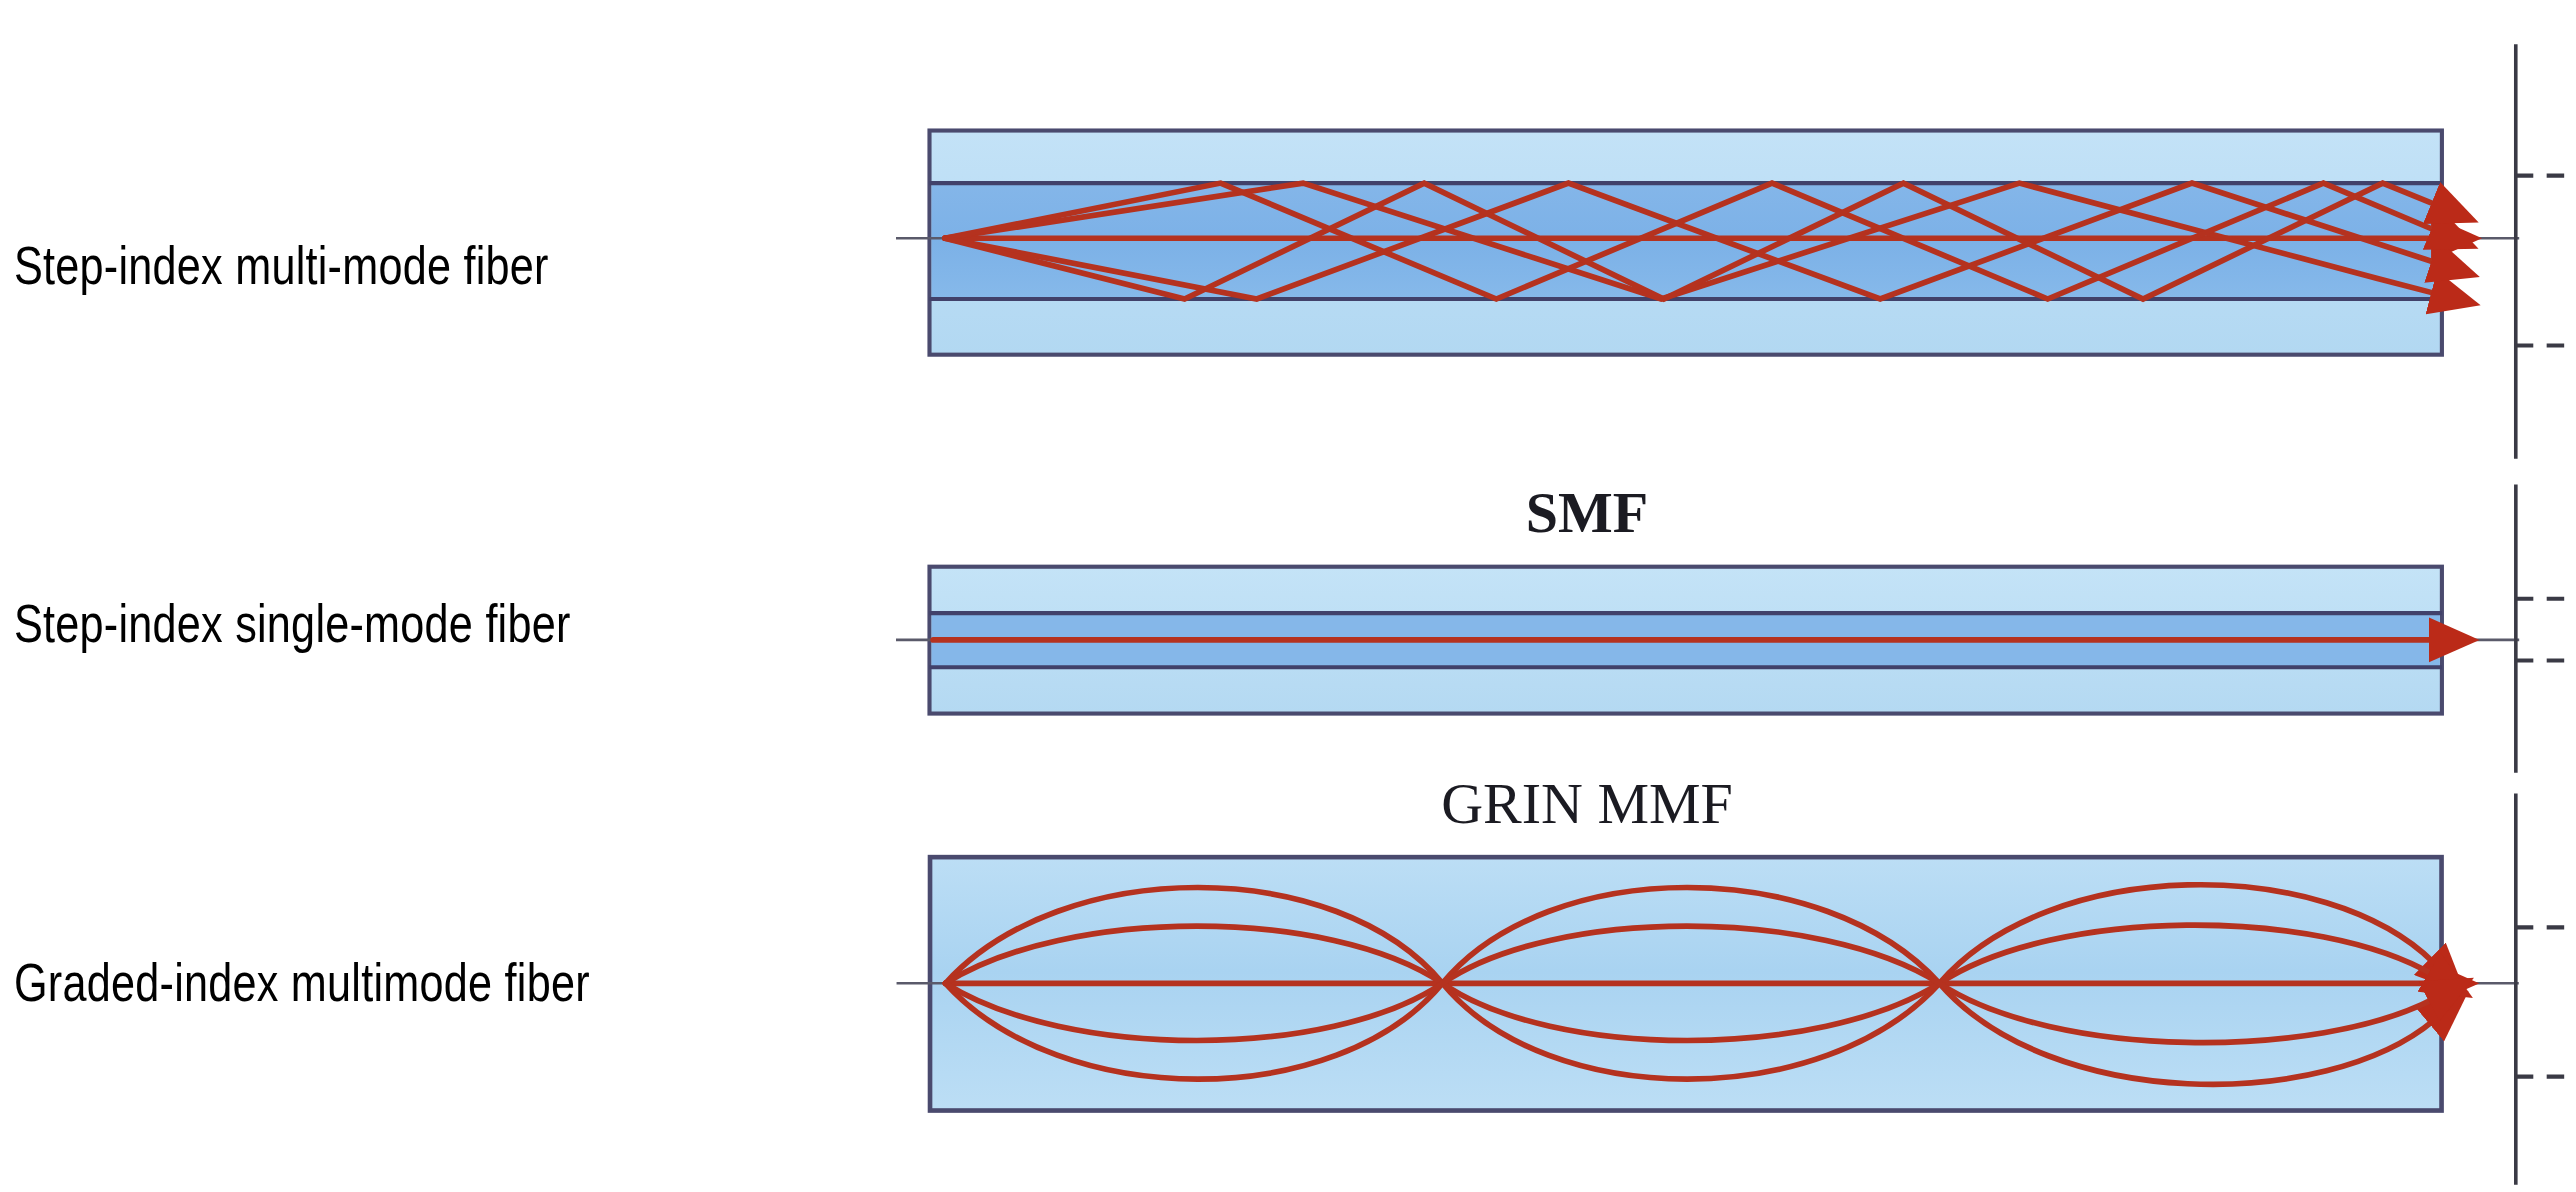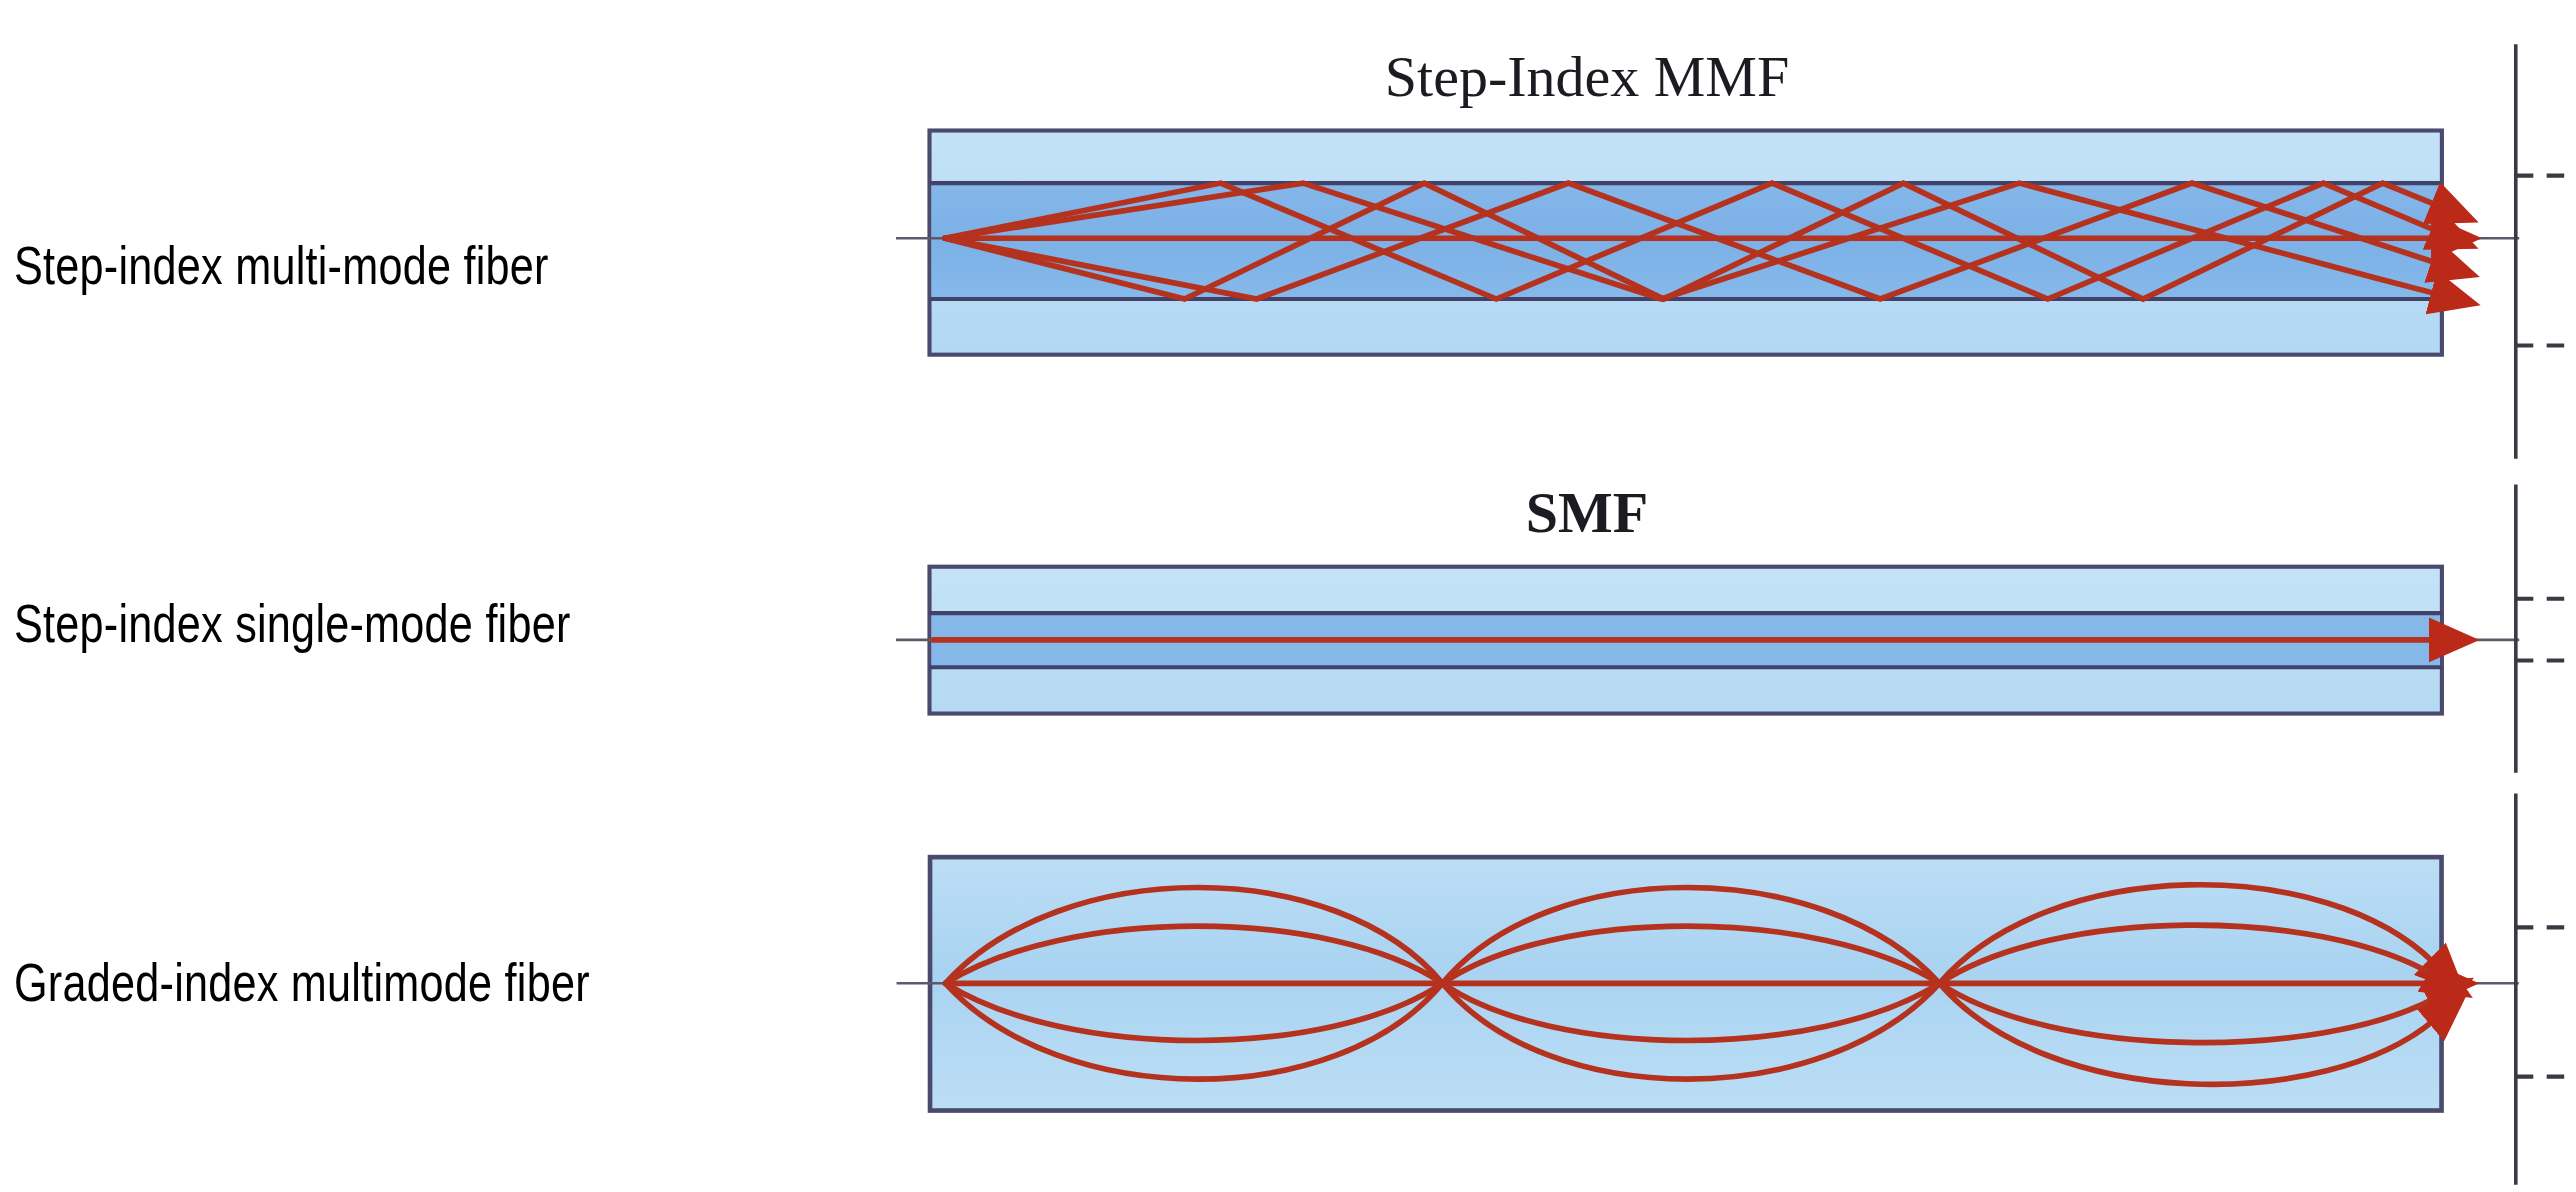--- a/index.html
+++ b/index.html
@@ -54,21 +54,20 @@
   }
   .nsub{font-size:62px;}
 </style>
 </head>
 <body>
 
 <div class="stage">
 
   <div class="row-label" id="label-mmf">Step-index multi-mode fiber</div>
 
-  <div class="diagram-title" id="title-mmf">Step-Index  MMF</div>
 
   <svg class="fiberfig" id="fig-mmf" style="left:896px;top:103px;" width="1886" height="289" viewBox="0 0 3660 560">
     <defs>
       <linearGradient id="cladGrad1" x1="0" y1="0" x2="0" y2="1">
         <stop offset="0%" stop-color="#c3e2f7"></stop>
         <stop offset="100%" stop-color="#b2d8f2"></stop>
       </linearGradient>
       <linearGradient id="coreGrad1" x1="0" y1="0" x2="0" y2="1">
         <stop offset="0%" stop-color="#84b6e9"></stop>
         <stop offset="50%" stop-color="#7cb1e7"></stop>
@@ -150,20 +149,21 @@
     <text class="nlabel" x="300" y="120">
       <tspan>n</tspan><tspan class="nsub" dy="22">2</tspan>
     </text>
     <text class="nlabel" x="388" y="470">
       <tspan>n</tspan><tspan class="nsub" dy="22">1</tspan>
     </text>
   </svg>
 
   <div class="row-label" id="label-grin">Graded-index multimode fiber</div>
 
+  <div class="diagram-title" id="title-grin">GRIN  MMF</div>
 
   <svg class="fiberfig" id="fig-grin" style="left:896px;top:835px;" width="1886" height="309" viewBox="0 0 3660 600">
     <defs>
       <linearGradient id="cladGrad3" x1="0" y1="0" x2="0" y2="1">
         <stop offset="0%" stop-color="#bcdef5"></stop>
         <stop offset="45%" stop-color="#a9d3f1"></stop>
         <stop offset="100%" stop-color="#bcdef5"></stop>
       </linearGradient>
     </defs>
 

